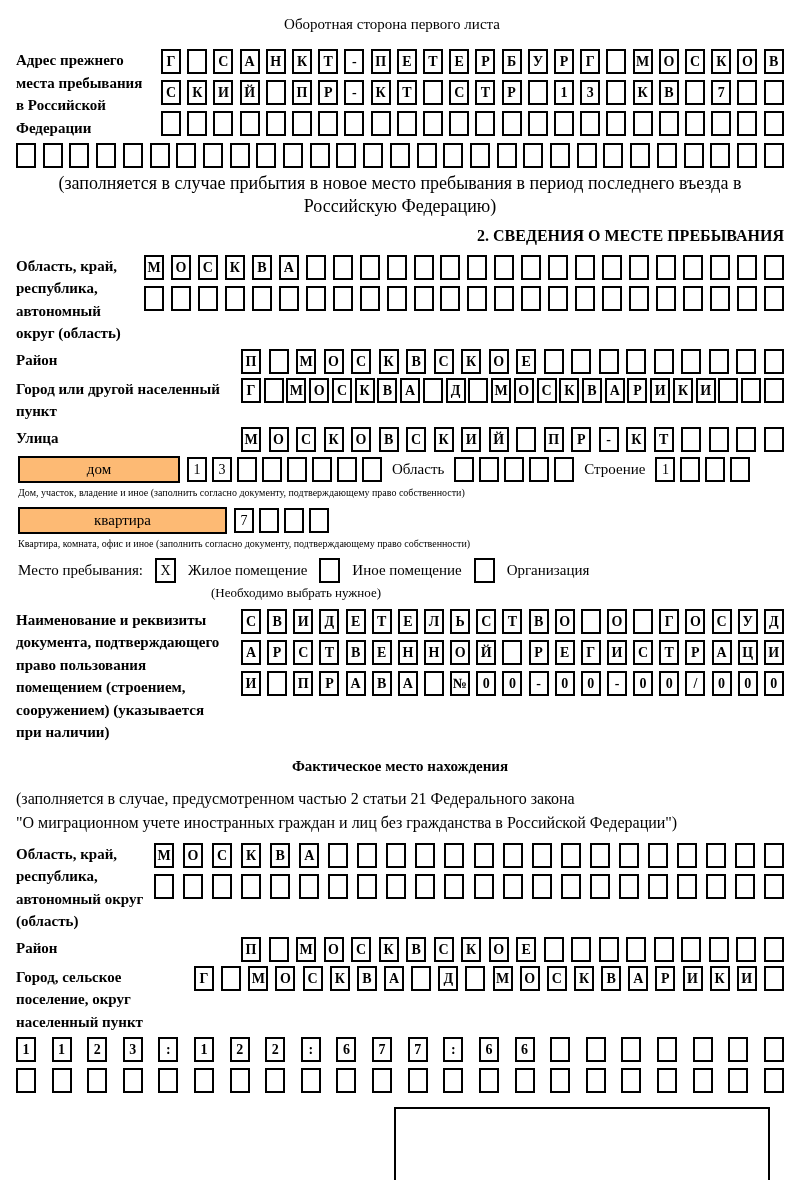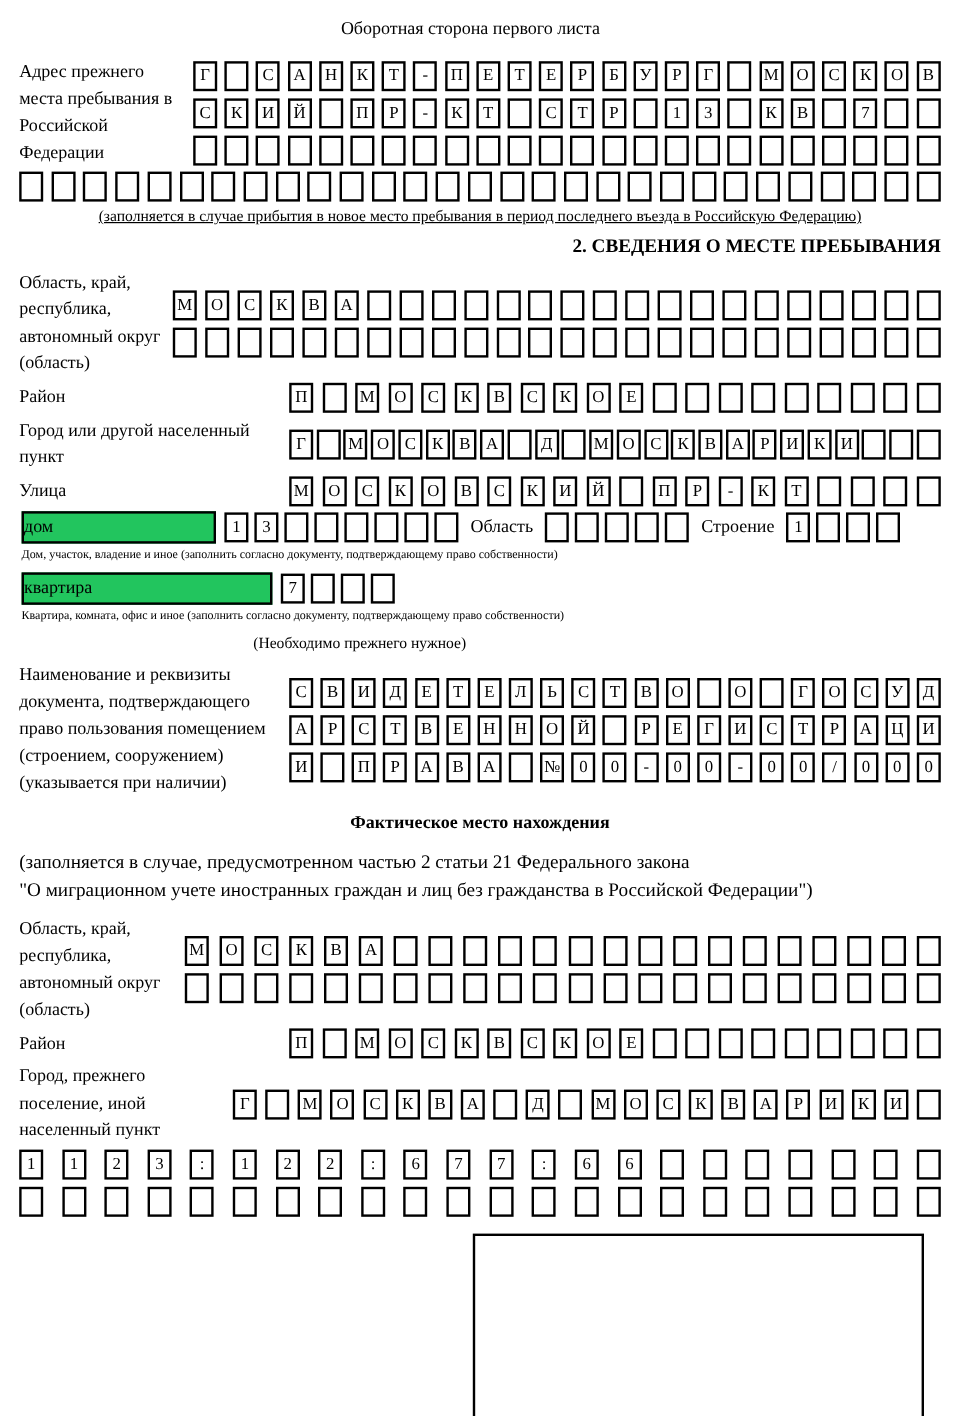--- a/index.html
+++ b/index.html
@@ -1,35 +1,35 @@
 <!DOCTYPE html>
 <html><head>
 <meta charset="utf-8">
 <style>
   html,body{margin:0;padding:0;background:#fff;color:#000;}
   body{width:800px;font-family:"Liberation Serif","DejaVu Serif",serif;}
   .page{width:800px;box-sizing:border-box;padding:8px 16px 10px 16px;}
   .header-note{text-align:center;font-size:15px;margin:8px 16px 16px 0;}
-  .block{display:flex;align-items:center;margin-bottom:4px;}
+  .block{display:flex;align-items:flex-start;margin-bottom:4px;font-weight:bold;}
   .block-label{font-size:15px;line-height:1.5;padding-right:10px;box-sizing:border-box;}
   .w145{flex:0 0 145px;}
   .w125{flex:0 0 128px;}
   .w225{flex:0 0 225px;}
   .w175{flex:0 0 178px;}
   .w135{flex:0 0 138px;}
   .rows{flex:1;display:flex;flex-direction:column;gap:6px;min-width:0;}
   .cells{display:flex;justify-content:space-between;width:100%;}
   .cell{flex:0 0 16px;width:16px;height:21px;border:2px solid #000;font-size:14px;line-height:21px;text-align:center;overflow:hidden;background:#fff;}
   .fullrow{margin:2px 0 4px 0;}
-  .caption{font-size:13px;text-align:center;margin:2px 0 8px 0;line-height:1.3;text-decoration:underline;}
+  .caption{font-size:18px;text-align:center;margin:2px 0 8px 0;line-height:1.3;}
   .caption-left{font-size:10px;text-align:left;margin:2px 0 8px 2px;line-height:1.3;}
   .section-title{font-size:16px;font-weight:bold;text-align:right;margin:6px 0 10px 0;}
   .subtitle{font-size:15px;font-weight:bold;text-align:center;margin:14px 0 12px 0;}
   .house-row{display:flex;align-items:center;gap:7px;margin:4px 0 3px 2px;flex-wrap:nowrap;}
-  .labeled-box{border:2px solid #000;height:23px;line-height:23px;font-size:15px;box-sizing:content-box;background:#22c55e;}
+  .labeled-box{border:2px solid #000;height:23px;line-height:23px;text-align:center;font-size:15px;box-sizing:content-box;background:#fdba74;}
   .dom-box{width:158px;}
   .kv-box{width:205px;}
   .cgroup{display:flex;gap:5px;}
   .inline-label{font-size:15px;white-space:nowrap;padding:0 3px;}
   .stay-row{display:flex;align-items:center;gap:12px;font-size:15px;margin:8px 0 2px 2px;}
   .checkbox{flex:0 0 17px;width:17px;height:21px;border:2px solid #000;text-align:center;font-size:14px;line-height:21px;background:#fff;}
   .stay-caption{font-size:13px;margin:2px 0 8px 195px;}
   .fact-captions{font-size:16px;text-align:left;line-height:1.5;margin:0 0 8px 0;}
   .stamp-box{width:372px;height:172px;border:2px solid #000;margin:14px 14px 6px auto;background:#fff;}
 </style>
@@ -338,21 +338,30 @@
     <div class="labeled-box kv-box">квартира</div>
     <div class="cgroup">
         <span class="cell">7</span>
         <span class="cell"></span>
         <span class="cell"></span>
         <span class="cell"></span>
       </div>
   </div>
   <div class="caption-left">Квартира, комната, офис и иное (заполнить согласно документу, подтверждающему право собственности)</div>
 
-  <div class="stay-caption">(Необходимо прежнего нужное)</div>
+  <div class="stay-row">
+    <span>Место пребывания:</span>
+    <span class="checkbox">X</span>
+    <span>Жилое помещение</span>
+    <span class="checkbox"></span>
+    <span>Иное помещение</span>
+    <span class="checkbox"></span>
+    <span>Организация</span>
+  </div>
+  <div class="stay-caption">(Необходимо выбрать нужное)</div>
 
   <div class="block">
     <div class="block-label w225">Наименование и реквизиты документа, подтверждающего право пользования помещением (строением, сооружением) (указывается при наличии)</div>
     <div class="rows">
       <div class="cells">
           <span class="cell">С</span>
           <span class="cell">В</span>
           <span class="cell">И</span>
           <span class="cell">Д</span>
           <span class="cell">Е</span>
@@ -504,21 +513,21 @@
           <span class="cell"></span>
           <span class="cell"></span>
           <span class="cell"></span>
           <span class="cell"></span>
           <span class="cell"></span>
         </div>
       </div>
   </div>
 
   <div class="block">
-    <div class="block-label w175">Город, прежнего поселение, иной населенный пункт</div>
+    <div class="block-label w175">Город, сельское поселение, округ населенный пункт</div>
     <div class="rows">
         <div class="cells">
           <span class="cell">Г</span>
           <span class="cell"></span>
           <span class="cell">М</span>
           <span class="cell">О</span>
           <span class="cell">С</span>
           <span class="cell">К</span>
           <span class="cell">В</span>
           <span class="cell">А</span>

